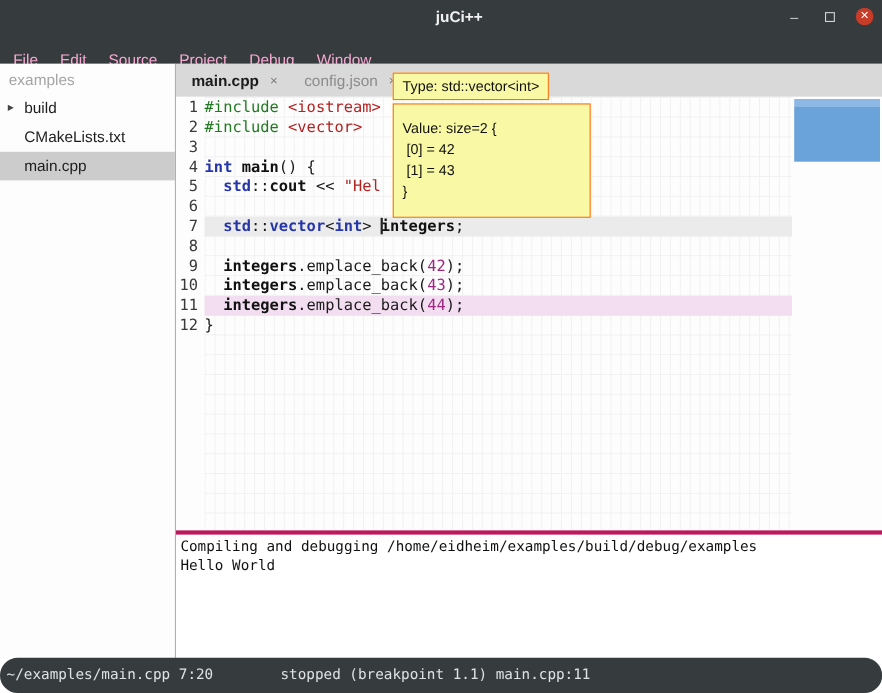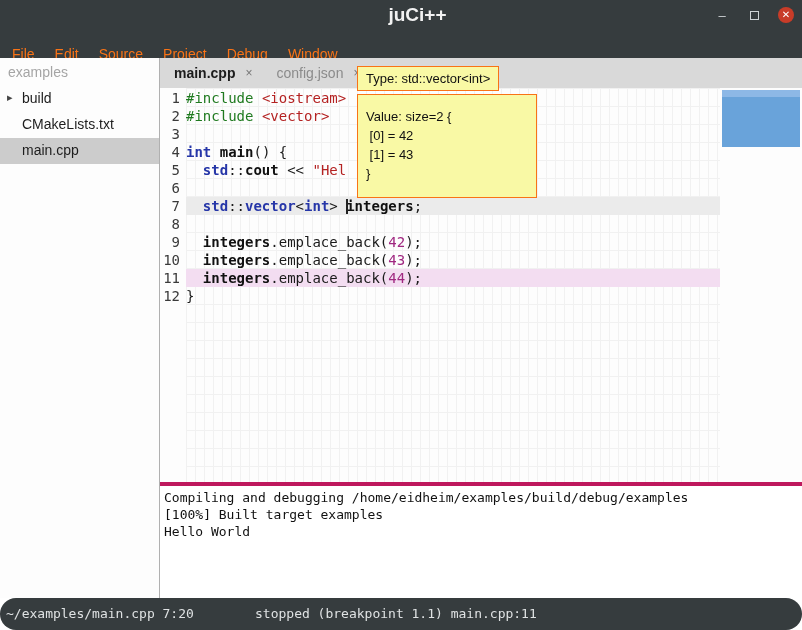--- a/index.html
+++ b/index.html
@@ -3,29 +3,29 @@
 <meta charset="utf-8">
 <style>
   * { box-sizing: border-box; margin: 0; padding: 0; }
   html,body { background:#777; }
   body { font-family: "Liberation Sans", sans-serif; }
   .window { position:relative; width:802px; height:630px; background:#fff; overflow:hidden; }
 
   
   .titlebar { height:30px; background:var(--titlebar_bg,#363c3e); position:relative;
               display:flex; align-items:center; justify-content:center; }
-  .title { color:#f2f2f2; font-size:19px; font-weight:bold;padding-left:33px; }
+  .title { color:#f2f2f2; font-size:14px; font-weight:bold;padding-left:33px; }
   .win-controls { position:absolute; right:8px; top:0; height:30px; display:flex; align-items:center; gap:16px; }
   .wc { color:#cfd4d6; font-size:13px; line-height:1; cursor:default; display:flex; align-items:center; justify-content:center; width:16px; height:16px; }
   .sq { width:9px; height:9px; border:1px solid #cfd4d6; display:inline-block; }
   .wc.close { background:var(--close_button,#c83c28); border-radius:50%; color:#fff; font-size:10px; width:16px; height:16px; }
 
   
   .menubar { height:28px; background:var(--titlebar_bg,#363c3e); display:flex; align-items:center; padding-left:2px; }
-  .menu-item { color:#f97316; font-size:14px; padding:0 10px; height:28px; display:flex; align-items:center;margin-top:19px; }
+  .menu-item { color:#f9a8d4; font-size:14px; padding:0 10px; height:28px; display:flex; align-items:center;margin-top:19px; }
 
   
   .main { display:flex; height:540px; }
   .sidebar { width:160px; background:#fdfdfd; border-right:1px solid #b0b0b0; flex:none; }
   .side-header { color:#a5a5a5; font-size:14px; padding:6px 8px 4px 8px; height:28px; }
   .side-item { position:relative; font-size:14px; color:#1d1d1d; padding:4px 4px 4px 22px; height:26px; white-space:nowrap; }
   .side-item.selected { background:var(--selected_item_bg,#cccccc); }
   .chev { position:absolute; left:7px; top:5px; font-size:11px; color:#444; }
 
   .content { flex:1; display:flex; flex-direction:column; min-width:0; }
@@ -179,21 +179,20 @@
             </div>
             <div class="ed-line">
               <span class="ln">12</span>
               <span class="code"><span class="tok-pl">}</span></span>
             </div>
           </div>
       </div>
 
       <div class="output">
         <div class="out-line">Compiling and debugging /home/eidheim/examples/build/debug/examples</div>
-        <div class="out-line">[100%] Built target examples</div>
         <div class="out-line">Hello World</div>
       </div>
     </div>
   </div>
 
   <div class="statusbar">
     <span class="st-left">~/examples/main.cpp 7:20</span>
     <span class="st-center">stopped (breakpoint 1.1) main.cpp:11</span>
   </div>
 

